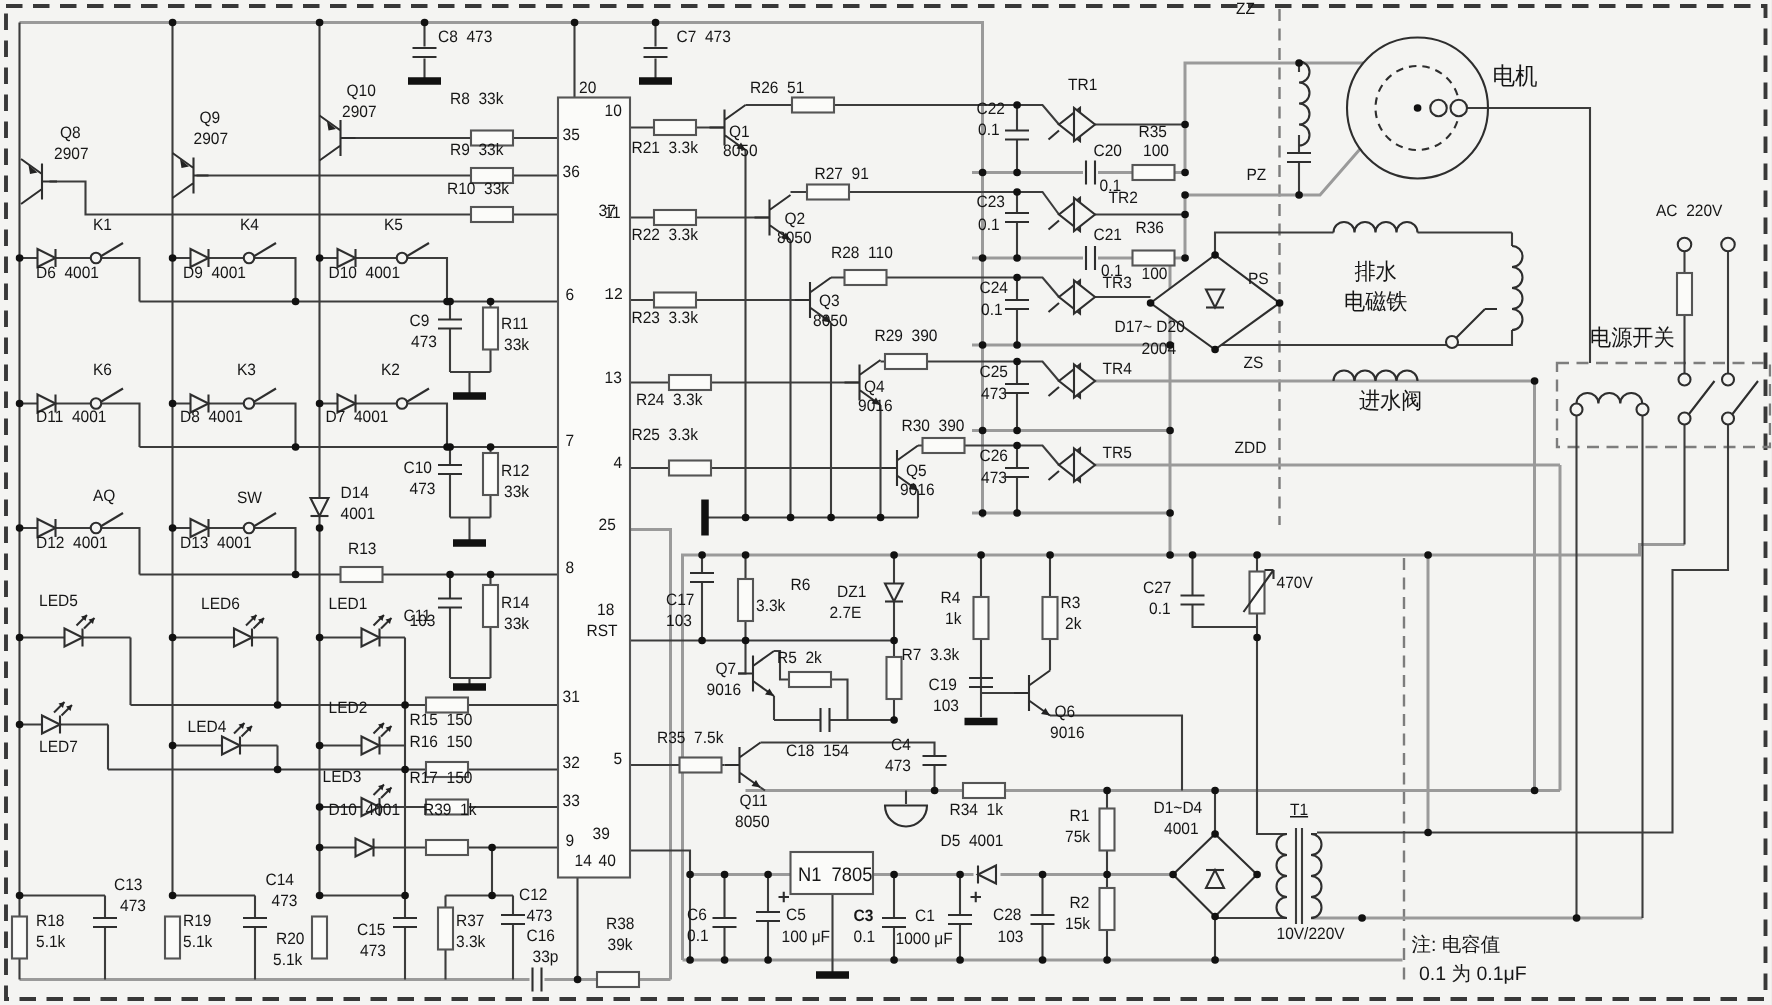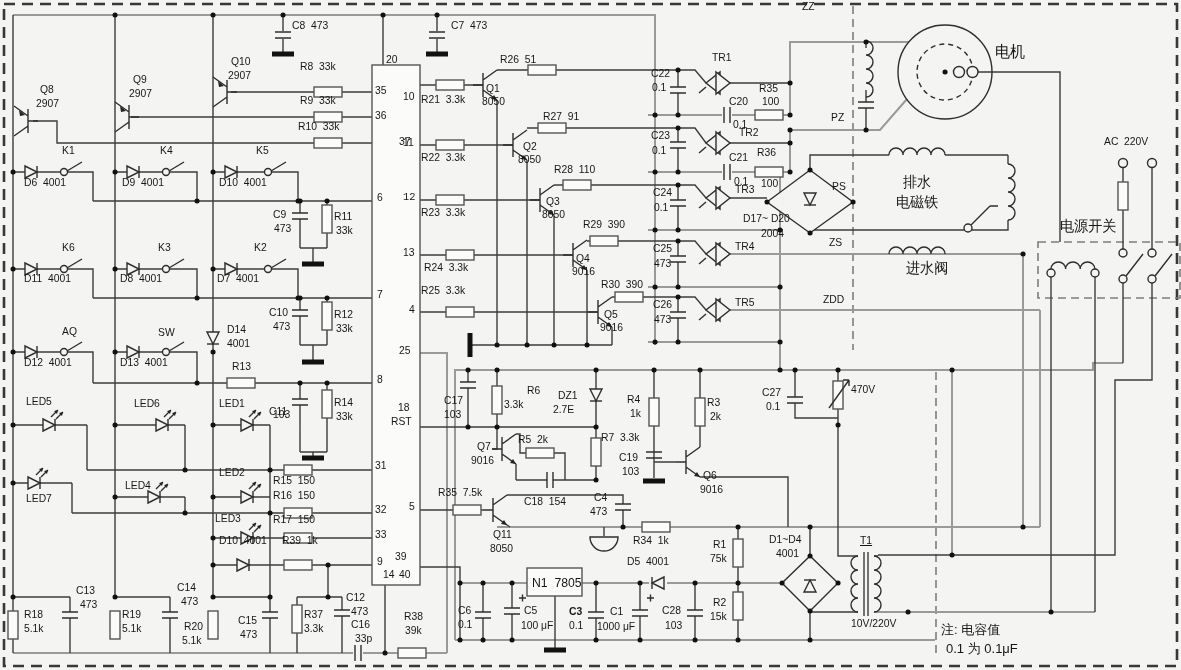--- a/index.html
+++ b/index.html
@@ -391,21 +391,21 @@
       <div class="lbl" style="left: 377px; top: 192px;">6</div>
       <div class="lbl" style="left: 377px; top: 289px;">7</div>
       <div class="lbl" style="left: 377px; top: 374px;">8</div>
       <div class="lbl" style="left: 375px; top: 460px;">31</div>
       <div class="lbl" style="left: 375px; top: 504px;">32</div>
       <div class="lbl" style="left: 375px; top: 529px;">33</div>
       <div class="lbl" style="left: 377px; top: 556px;">9</div>
       <div class="lbl" style="left: 395px; top: 551px;">39</div>
       <div class="lbl" style="left: 383px; top: 569px;">14</div>
       <div class="lbl" style="left: 399px; top: 569px;">40</div>
-      <div class="lbl" style="left: 403px; top: 91px;">10</div>
+      <div class="lbl" style="left: 403px; top: 69px;">10</div>
       <div class="lbl" style="left: 403px; top: 137px;">11</div>
       <div class="lbl" style="left: 403px; top: 192px; font-family: Liberation Mono, monospace;">12</div>
       <div class="lbl" style="left: 403px; top: 247px;">13</div>
       <div class="lbl" style="left: 409px; top: 304px;">4</div>
       <div class="lbl" style="left: 399px; top: 345px;">25</div>
       <div class="lbl" style="left: 398px; top: 402px;">18</div>
       <div class="lbl" style="left: 391px; top: 416px;">RST</div>
       <div class="lbl" style="left: 409px; top: 501px;">5</div>
       <div class="lbl" style="left: 62px; top: 145px;">K1</div>
       <div class="lbl" style="left: 24px; top: 177px;">D6  4001</div>
@@ -509,21 +509,21 @@
       <div class="lbl" style="left: 733px; top: 119px;">0.1</div>
       <div class="lbl" style="left: 759px; top: 83px;">R35</div>
       <div class="lbl" style="left: 762px; top: 96px;">100</div>
       <div class="lbl" style="left: 729px; top: 152px;">C21</div>
       <div class="lbl" style="left: 734px; top: 176px;">0.1</div>
       <div class="lbl" style="left: 757px; top: 147px;">R36</div>
       <div class="lbl" style="left: 761px; top: 178px;">100</div>
       <div class="lbl" style="left: 743px; top: 213px;">D17~ D20</div>
       <div class="lbl" style="left: 761px; top: 228px;">2004</div>
       <div class="lbl" style="left: 832px; top: 181px;">PS</div>
-      <div class="lbl" style="left: 802px; top: 1px;">ZZ</div>
+      <div class="lbl" style="left: 824px; top: 1px;">ZZ</div>
       <div class="lbl" style="left: 831px; top: 112px;">PZ</div>
       <div class="lbl" style="left: 829px; top: 237px;">ZS</div>
       <div class="lbl" style="left: 823px; top: 294px;">ZDD</div>
       <div class="lbl" style="left: 995px; top: 44px; font-size: 16px; line-height: 16px;">电机</div>
       <div class="lbl" style="left: 903px; top: 174px; font-size: 15px; line-height: 15px;">排水</div>
       <div class="lbl" style="left: 896px; top: 194px; font-size: 15px; line-height: 15px;">电磁铁</div>
       <div class="lbl" style="left: 906px; top: 260px; font-size: 15px; line-height: 15px;">进水阀</div>
       <div class="lbl" style="left: 1104px; top: 136px;">AC  220V</div>
       <div class="lbl" style="left: 1060px; top: 218px; font-size: 15px; line-height: 15px;">电源开关</div>
       <div class="lbl" style="left: 762px; top: 387px;">C27</div>

